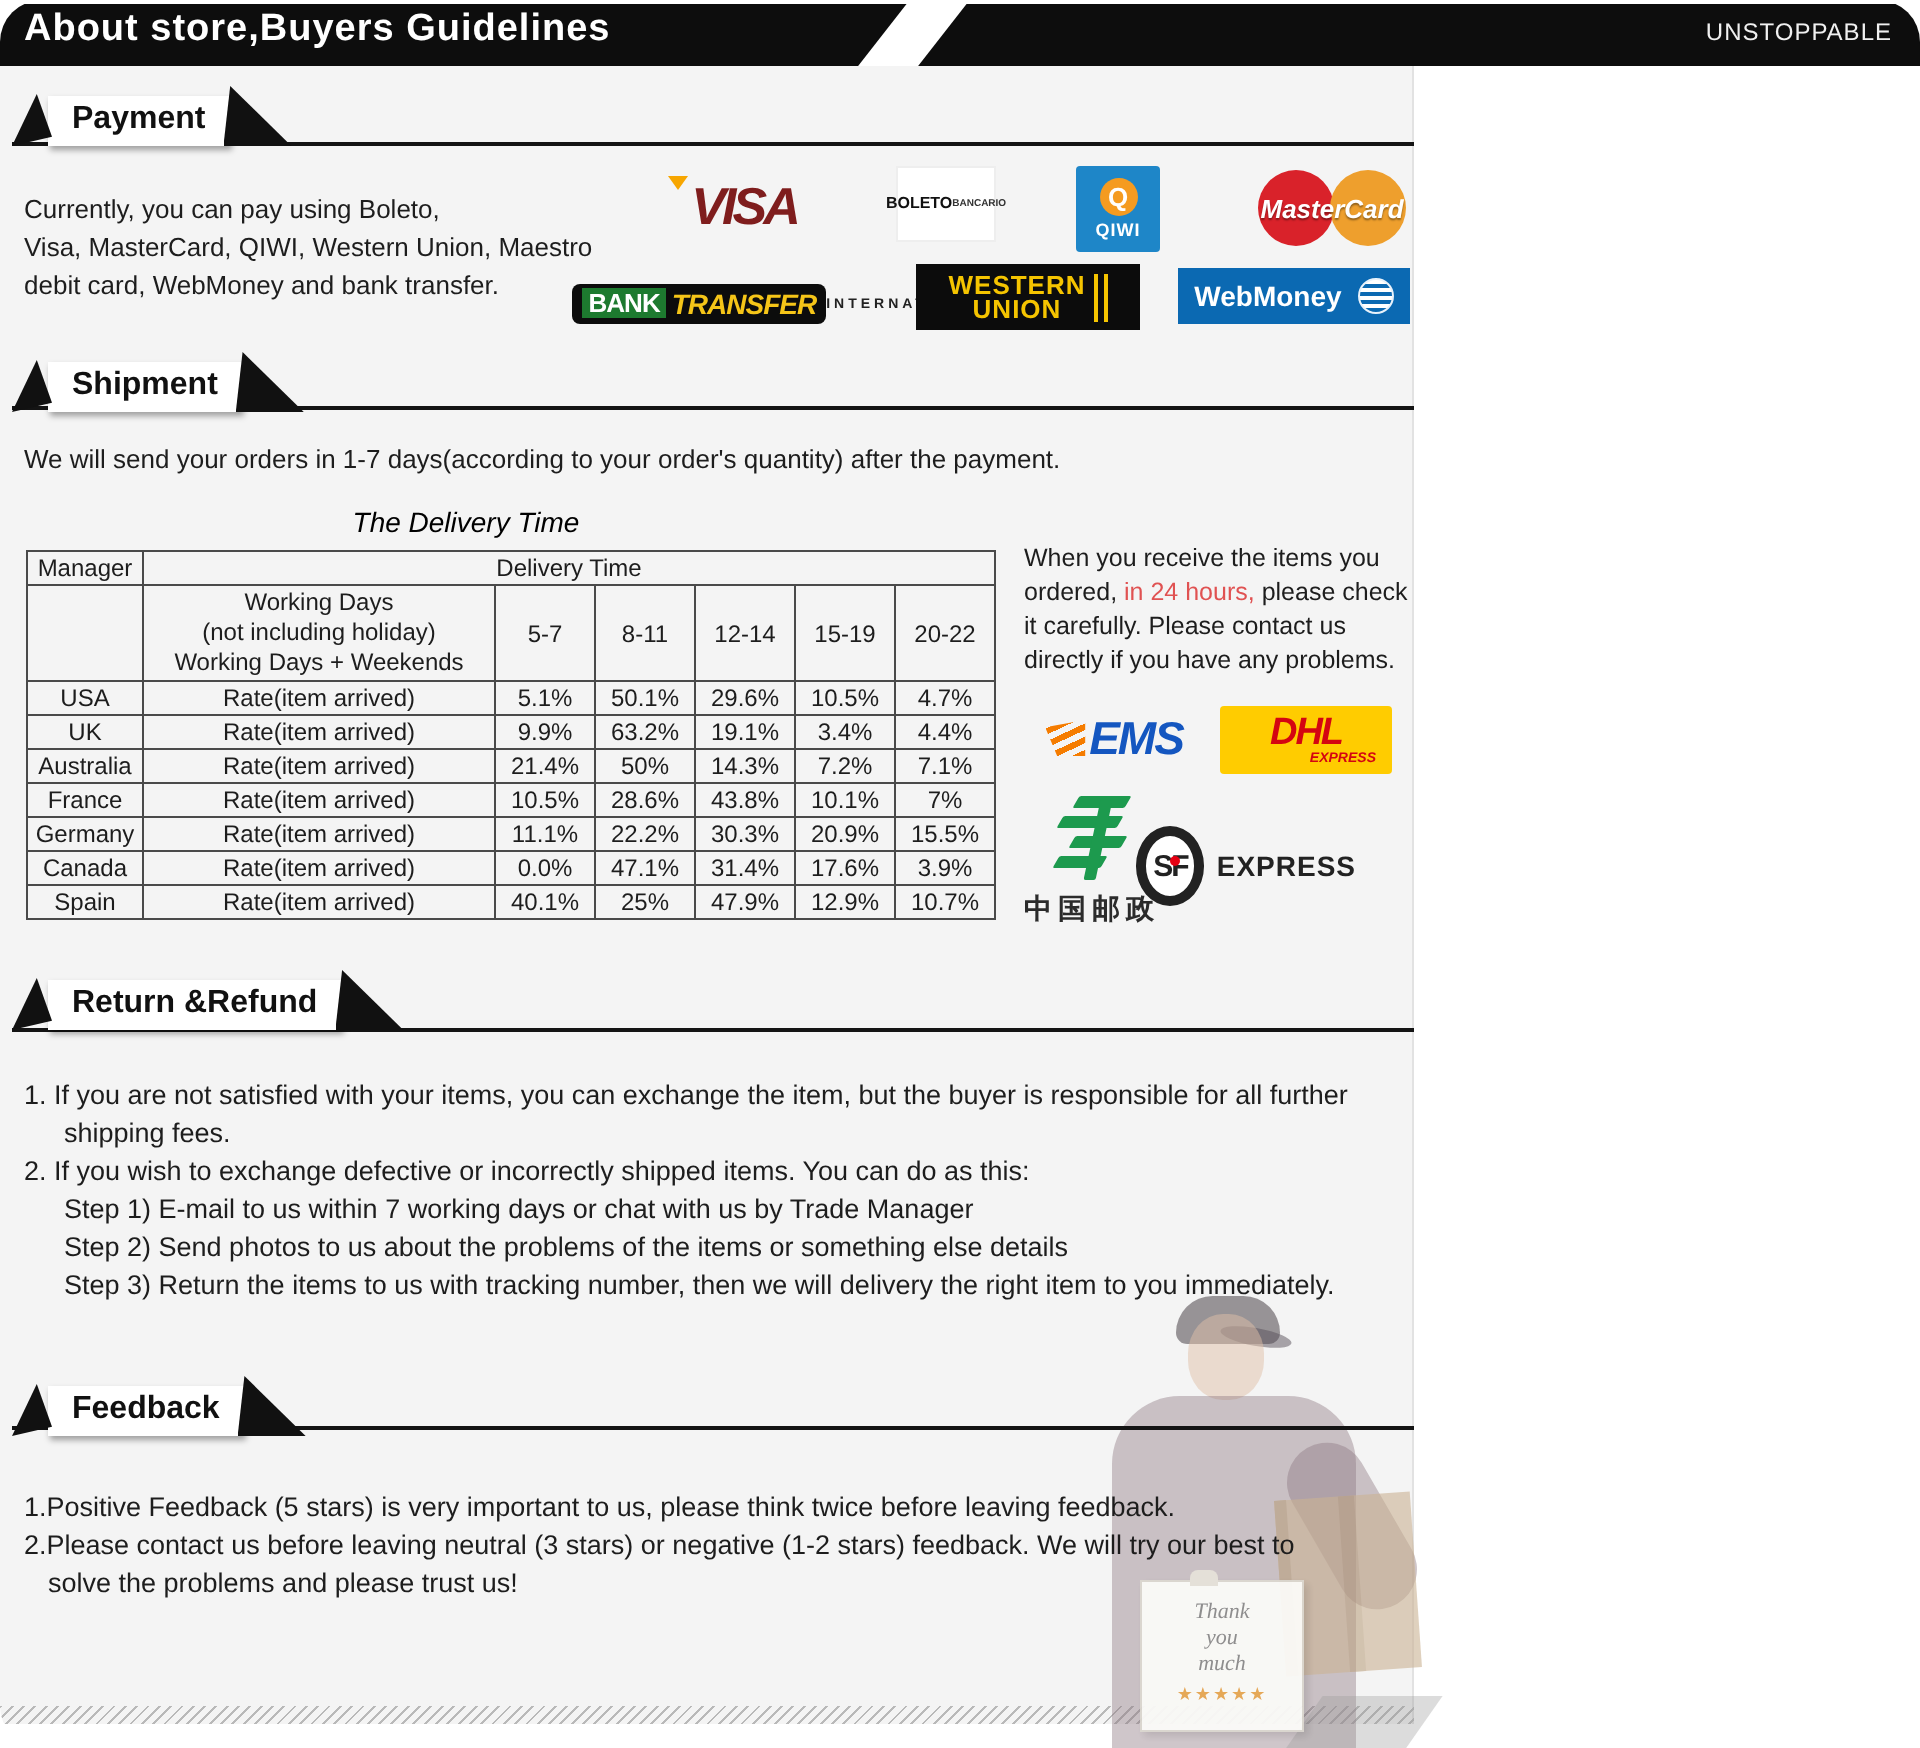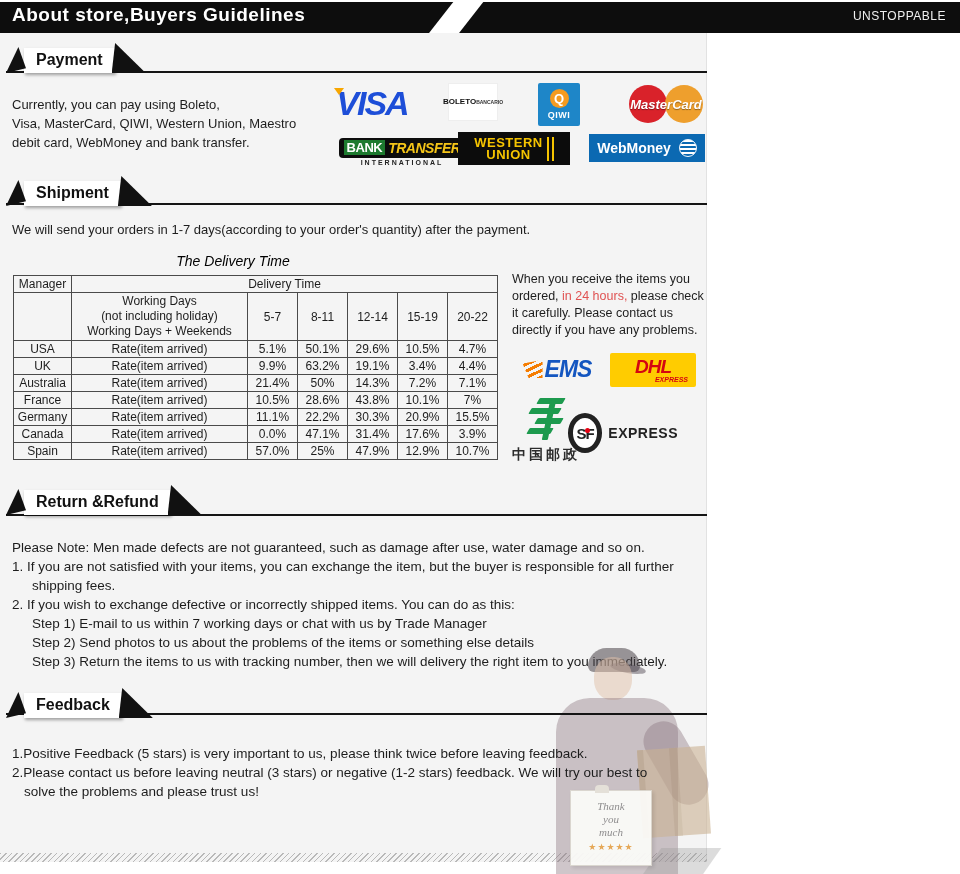--- a/index.html
+++ b/index.html
@@ -1,17 +1,17 @@
 <!DOCTYPE html>
 <html><head>
 <meta charset="utf-8">
 <style>
   * { margin:0; padding:0; box-sizing:border-box; }
   body { font-family:"Liberation Sans", sans-serif; background:#ffffff; }
-  #page { position:relative; width:960px; height:874px; background:#ffffff; overflow:hidden; }
+  #page { position:relative; width:960px; height:874px; background:#ffffff; overflow:hidden;border-radius:21px; }
 
   
   .header-bar { position:absolute; left:0; top:2px; width:960px; height:31px; background:#0d0d0d; overflow:hidden; }
   .header-slash { position:absolute; left:440px; top:-4px; width:30px; height:42px; background:#ffffff; transform:skewX(-38deg); }
   .header-title { position:absolute; left:12px; top:4px; color:#ffffff; font-size:19px; font-weight:bold; letter-spacing:.5px; }
   .header-brand { position:absolute; right:14px; top:9px; color:#f0f0f0; font-size:12px; letter-spacing:.5px; }
 
   
   .content { position:absolute; left:0; top:33px; width:707px; height:829px; background:#f4f4f4; border-right:1px solid #e2e2e2; }
 
@@ -20,38 +20,38 @@
   .arrow-l { width:20px; height:26px; background:#111; clip-path:polygon(62% 0, 0 100%, 100% 82%); margin-right:-2px; }
   .head-label { background:#ffffff; color:#111; font-size:16px; font-weight:bold; padding:3px 12px 4px 12px; box-shadow:1px 2px 3px rgba(0,0,0,.35); white-space:nowrap; }
   .arrow-r { width:34px; height:30px; background:#111; clip-path:polygon(10% 0, 100% 100%, 0 100%); margin-left:-3px; }
   .sec-line { position:absolute; left:6px; width:701px; height:2px; background:#141414; z-index:4; }
 
   .body-text { position:absolute; color:#1d1d1d; font-size:13px; line-height:19px; }
 
   
   .logo { position:absolute; display:flex; align-items:center; justify-content:center; }
   .visa { left:328px; top:52px; width:88px; height:36px; }
-  .visa-txt { font-size:34px; font-weight:900; font-style:italic; color:#1d4ed8; letter-spacing:-2px; }
+  .visa-txt { font-size:26px; font-weight:900; font-style:italic; color:#7f1d1d; letter-spacing:-2px; }
   .visa-notch { position:absolute; left:6px; top:3px; width:10px; height:7px; background:#f7a600; clip-path:polygon(0 0,100% 0,50% 100%); }
 
   .boleto { left:448px; top:50px; width:50px; height:38px; background:#fff; flex-direction:row; border:1px solid #eee; }
   .barcode { width:42px; height:10px; background:repeating-linear-gradient(90deg,#111 0 2px,transparent 2px 4px,#111 4px 7px,transparent 7px 9px); }
   .boleto-name { font-size:8px; font-weight:bold; color:#111; line-height:8px; }
   .boleto-sub { font-size:5px; font-weight:bold; color:#333; line-height:6px; }
 
   .qiwi { left:538px; top:50px; width:42px; height:43px; background:#1e86c8; flex-direction:column; border-radius:2px; }
   .qiwi-ball { width:19px; height:19px; border-radius:50%; background:#f59b20; color:#fff; font-size:13px; font-weight:bold; display:flex; align-items:center; justify-content:center; }
   .qiwi-name { color:#fff; font-size:9px; font-weight:bold; margin-top:2px; letter-spacing:.5px; }
 
   .mc { left:627px; top:52px; width:78px; height:38px; }
   .mc-c1 { position:absolute; left:2px; top:0; width:38px; height:38px; border-radius:50%; background:#d9222a; }
   .mc-c2 { position:absolute; right:2px; top:0; width:38px; height:38px; border-radius:50%; background:#ee9f2d; }
   .mc-txt { position:relative; z-index:2; color:#fff; font-size:13px; font-weight:bold; font-style:italic; text-shadow:0 1px 1px rgba(0,0,0,.4); }
 
-  .bt { left:345px; top:100px; width:114px; height:37px; flex-direction:column; }
+  .bt { left:334px; top:100px; width:114px; height:37px; }
   .bt-top { display:flex; align-items:center; background:#0c0c0c; border-radius:4px; padding:2px 5px; }
   .bt-bank { background:#1d7a2f; color:#fff; font-size:13px; font-weight:900; padding:0 3px; letter-spacing:-.5px; }
   .bt-transfer { color:#f5c518; font-size:14px; font-weight:900; font-style:italic; margin-left:3px; letter-spacing:-.5px; }
   .bt-intl { color:#222; font-size:7px; font-weight:bold; letter-spacing:2px; margin-top:1px; }
 
   .wu { left:458px; top:99px; width:112px; height:33px; background:#0c0c0c; }
   .wu-txt { color:#f5c400; font-weight:900; font-size:13px; line-height:12px; text-align:center; letter-spacing:.5px; }
   .wu-bars { width:7px; height:24px; margin-left:4px; border-left:2px solid #f5c400; border-right:2px solid #f5c400; }
 
   .wm { left:589px; top:101px; width:116px; height:28px; background:#0b69b2; }
@@ -271,21 +271,21 @@
         <td class="c-desc">Rate(item arrived)</td>
         <td class="c-rate">0.0%</td>
         <td class="c-rate">47.1%</td>
         <td class="c-rate">31.4%</td>
         <td class="c-rate">17.6%</td>
         <td class="c-rate">3.9%</td>
       </tr>
       <tr class="drow">
         <td class="c-country">Spain</td>
         <td class="c-desc">Rate(item arrived)</td>
-        <td class="c-rate">57.0%</td>
+        <td class="c-rate">40.1%</td>
         <td class="c-rate">25%</td>
         <td class="c-rate">47.9%</td>
         <td class="c-rate">12.9%</td>
         <td class="c-rate">10.7%</td>
       </tr>
     </tbody>
       </table>
 
     <div class="notice">
       <span>When you receive the items you ordered, </span><span class="red">in 24 hours,</span><span> please check it carefully. Please contact us directly if you have any problems.</span>
@@ -321,21 +321,20 @@
     </div>
 
     <div class="sec-head" style="top:452px;">
       <div class="arrow-l"></div>
       <div class="head-label">Return &amp;Refund</div>
       <div class="arrow-r"></div>
     </div>
     <div class="sec-line" style="top:481px;"></div>
 
     <div class="body-text" style="left:12px; top:505px; font-size:13.5px;">
-      <div class="para-line">Please Note: Men made defects are not guaranteed, such as damage after use, water  damage and so on.</div>
       <div class="para-line">1. If you are not satisfied with your items, you can exchange the item, but the buyer is responsible for all further</div>
       <div class="para-line ind1">shipping fees.</div>
       <div class="para-line">2. If you wish to exchange defective or incorrectly shipped items. You can do as this:</div>
       <div class="para-line ind1">Step 1) E-mail to us within 7 working days or chat with us by Trade Manager</div>
       <div class="para-line ind1">Step 2) Send photos to us about the problems of the items or something else details</div>
       <div class="para-line ind1">Step 3) Return the items to us with tracking number, then we will delivery the right item to you immediately.</div>
     </div>
 
     <div class="man">
       <div class="cap"></div>

